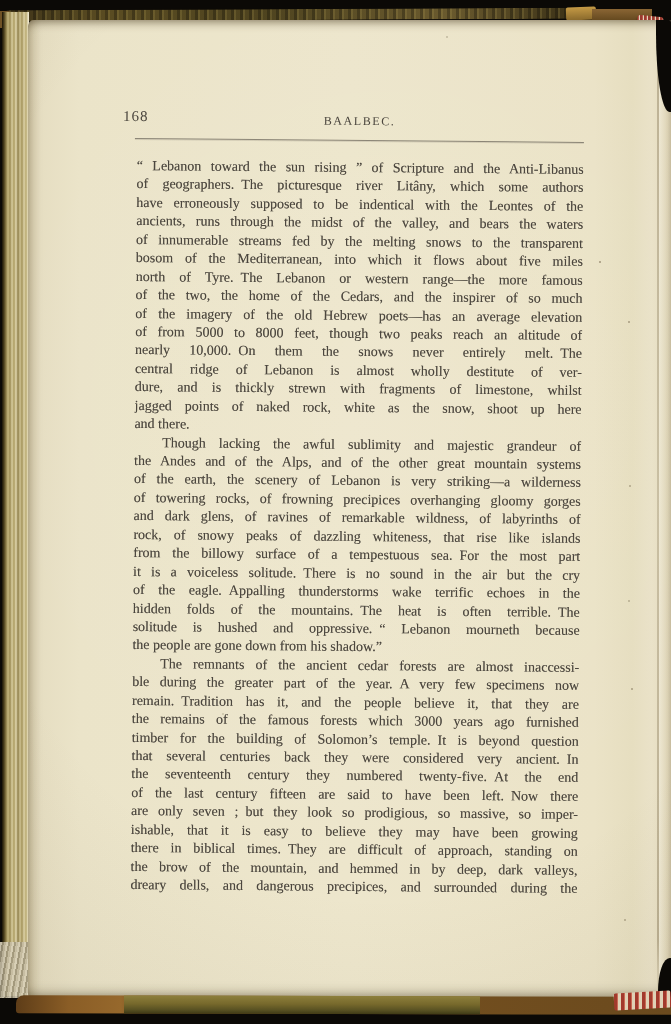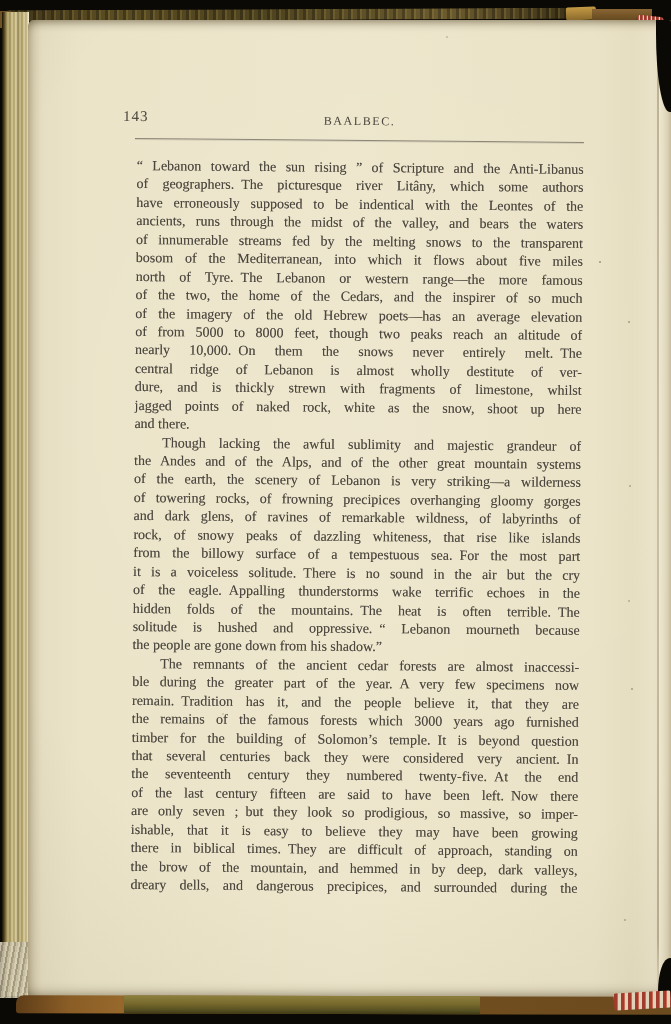--- a/index.html
+++ b/index.html
@@ -99,21 +99,21 @@
 
   <div class="page-stack"></div>
   <div class="stack-corner-bl"></div>
 
   <div class="page">
     <div class="crease"></div>
     <div class="beyond-crease"></div>
     <div class="specks"></div>
 
     <div class="content">
-      <div class="folio">143</div>
+      <div class="folio">168</div>
       <div class="running-head">BAALBEC.</div>
       <div class="rule"></div>
       <div class="body-text">
           <div class="line">“ Lebanon toward the sun rising ” of Scripture and the Anti-Libanus</div>
           <div class="line">of geographers. The picturesque river Litâny, which some authors</div>
           <div class="line">have erroneously supposed to be indentical with the Leontes of the</div>
           <div class="line">ancients, runs through the midst of the valley, and bears the waters</div>
           <div class="line">of innumerable streams fed by the melting snows to the transparent</div>
           <div class="line">bosom of the Mediterranean, into which it flows about five miles</div>
           <div class="line">north of Tyre. The Lebanon or western range—the more famous</div>

